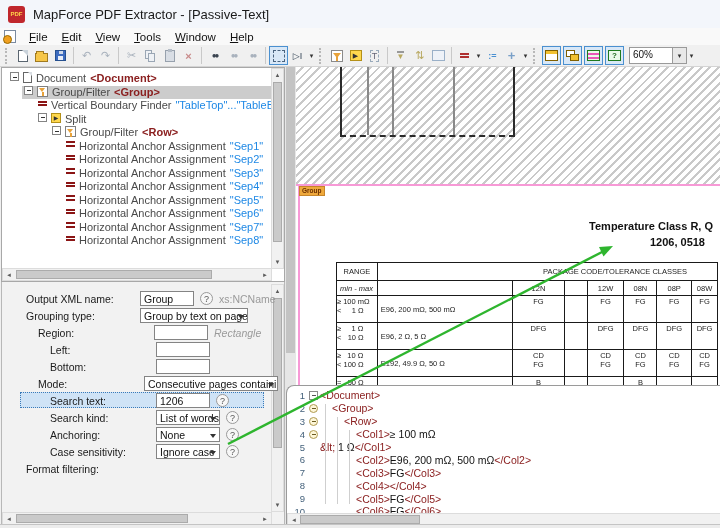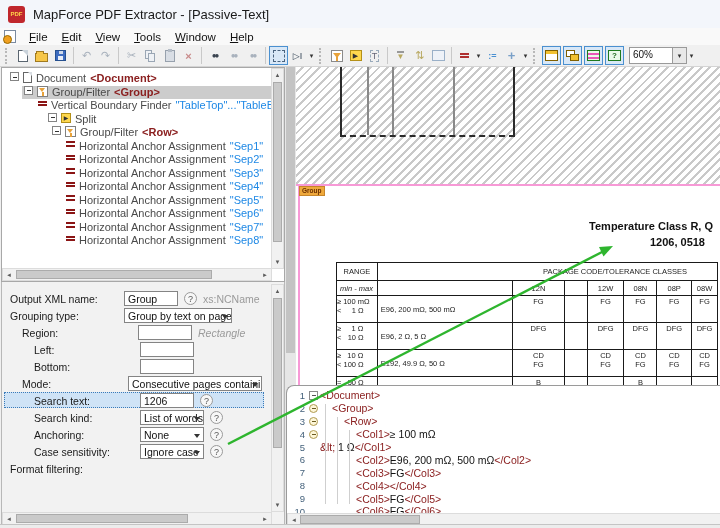--- a/index.html
+++ b/index.html
@@ -97,21 +97,21 @@
   .ti-funnel::before { content:""; position:absolute; left:1px; top:1.5px; border-left:3.5px solid transparent;
                        border-right:3.5px solid transparent; border-top:4.5px solid #e8a23a; }
   .ti-funnel::after { content:""; position:absolute; left:4px; top:5.5px; width:2px; height:4px; background:#e8a23a; }
   .ti-eq { width:9px; } .ti-eq i { display:block; height:2px; background:#8b1515; margin:1.5px 0; }
   .ti-split { width:10px; height:10px; background:#ffd84d; border:1px solid #b49018; color:#333;
               font-size:6px; line-height:8px; text-align:center; }
 
   .props-pane { position:absolute; left:1px; top:282px; width:284px; height:246px; background:#f2f2f2;
                 border-left:1px solid #b8b8b8; border-right:1px solid #b8b8b8; overflow:hidden; font-size:10.5px; }
   .props-rows { padding-top:8px; }
-  .prow { position:relative; height:17px; display:flex; align-items:center; }
+  .prow { position:relative; height:17px; display:flex; align-items:center;margin-left:16px; }
   .prow .plabel { color:#1a1a1a; position:relative; z-index:2; }
   .prow.hl::before { content:""; position:absolute; left:2px; right:20px; top:0; bottom:1px;
                      background:#cfe3f6; border:1px dotted #3a7ab8; z-index:1; }
   .pctl { position:absolute; top:1px; z-index:2; display:flex; align-items:center; gap:6px; }
   .pinput { height:15px; background:#fff; border:1px solid #848484; font-size:10.5px; padding:0 3px;
             color:#111; display:flex; align-items:center; }
   .pcombo { height:15px; background:#fff; border:1px solid #848484; font-size:10.5px; padding:0 13px 0 3px;
             color:#111; position:relative; display:flex; align-items:center; white-space:nowrap; overflow:hidden; }
   .pcombo::after { content:""; position:absolute; right:3px; top:6px; border-left:3.5px solid transparent;
                    border-right:3.5px solid transparent; border-top:4px solid #333; }
@@ -317,21 +317,21 @@
         <div class="tree-row" style="padding-left: 34px;">
           <span class="row-inner">
             <span class="ti ti-eq">
               <i></i>
               <i></i>
             </span>
             <span class="t-label">Vertical Boundary Finder</span>
             <span class="t-str">"TableTop"..."TableBo</span>
           </span>
         </div>
-        <div class="tree-row" style="padding-left: 44px;">
+        <div class="tree-row" style="padding-left: 34px;">
           <span class="row-inner">
             <span class="expander"></span>
             <span class="ti ti-split">▶</span>
             <span class="t-label">Split</span>
           </span>
         </div>
         <div class="tree-row" style="padding-left: 48px;">
           <span class="row-inner">
             <span class="expander"></span>
             <span class="ti ti-funnel"></span>

